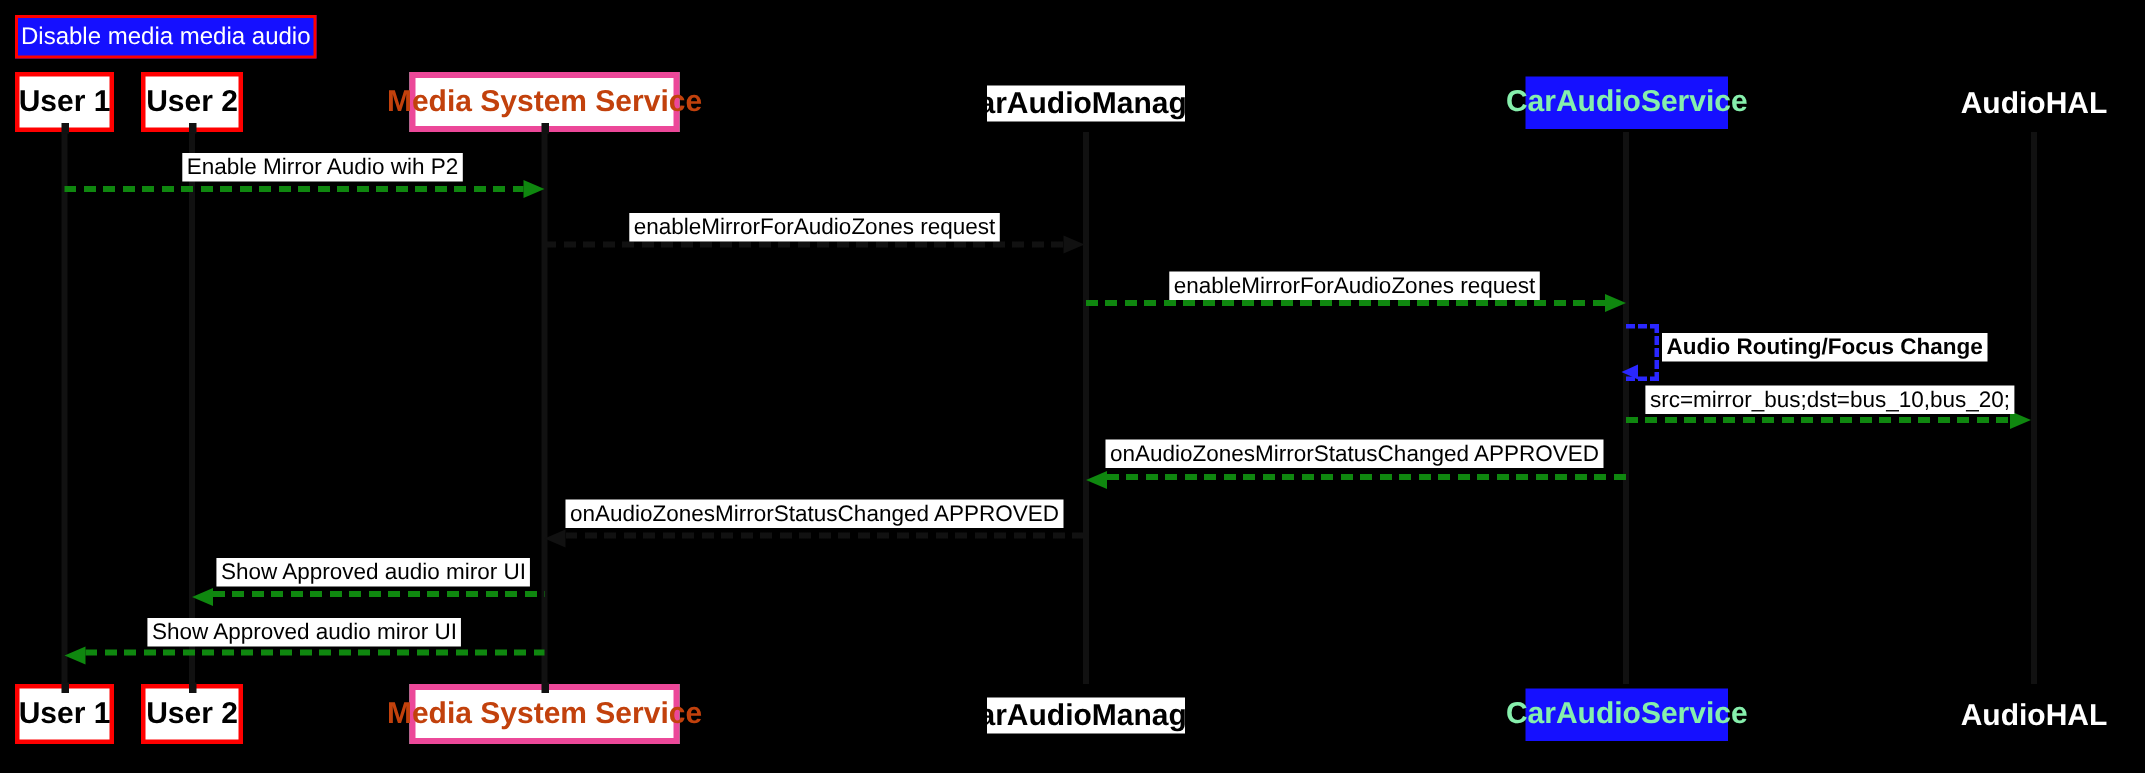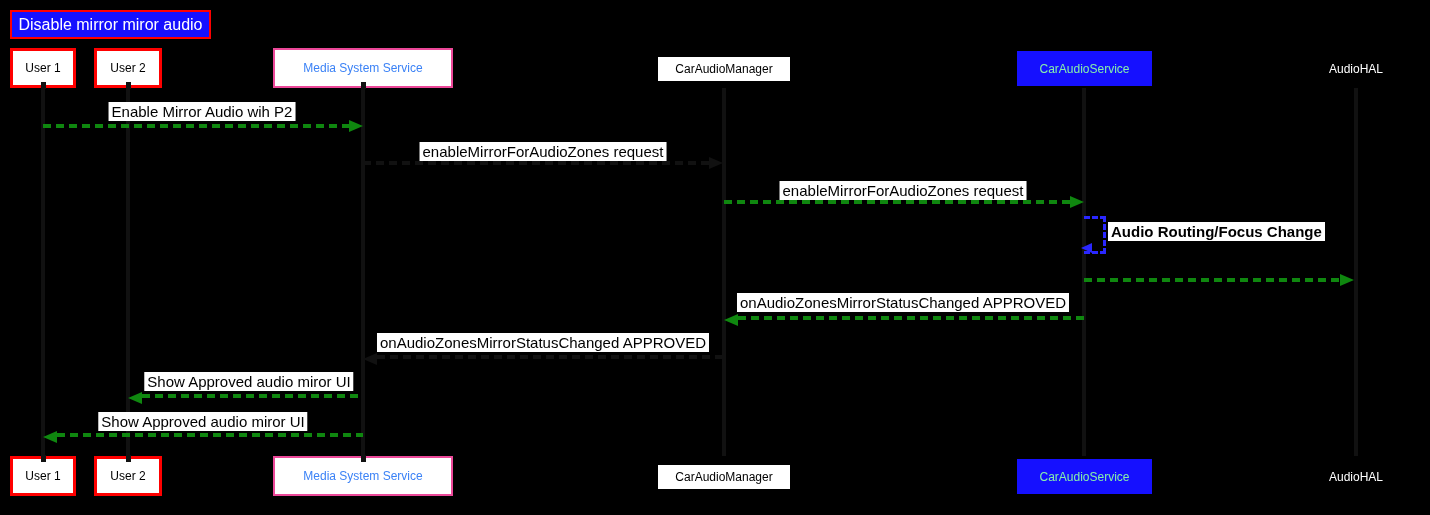--- a/index.html
+++ b/index.html
@@ -3,24 +3,24 @@
 <meta charset="utf-8">
 <style>
   html,body { margin:0; padding:0; background:#000; }
   #canvas {
     position:relative; width:1430px; height:515px; background:#000000;
     font-family:"Liberation Sans", sans-serif; overflow:hidden;
   }
   .lifeline { position:absolute; width:4px; background:#111111; z-index:1; }
   .actor {
     position:absolute; display:flex; align-items:center; justify-content:center;
-    box-sizing:border-box; font-size:12px; white-space:nowrap; z-index:2;
+    box-sizing:border-box; font-size:20px; white-space:nowrap; z-index:2;font-weight:bold;
   }
   .red-box   { background:#ffffff; border:3px solid #ff0000; color:#000000; }
-  .green-box { background:#ffffff; border:2px solid #ec4899; color:#3b82f6; }
+  .green-box { background:#ffffff; border:4px solid #ec4899; color:#c2410c; }
   .blue-box  { background:#1510ff; color:#86efac; }
   .white-strip { background:#ffffff; color:#000000; }
   .plain-actor { background:transparent; color:#ffffff; }
   .title-box {
     position:absolute; left:10px; top:10px; width:201px; height:29px;
     background:#1510ff; border:2px solid #ff0000; color:#ffffff;
     display:flex; align-items:center; justify-content:center;
     font-size:16px; box-sizing:border-box; z-index:2;
   }
   .tick { position:absolute; width:5px; height:7px; background:#111111; z-index:3; }
@@ -53,52 +53,53 @@
 
 <div id="canvas">
 
   <div class="lifeline" style="left:41px;  top:88px; height:368px;"></div>
   <div class="lifeline" style="left:126px; top:88px; height:368px;"></div>
   <div class="lifeline" style="left:361px; top:88px; height:368px;"></div>
   <div class="lifeline" style="left:722px; top:88px; height:368px;"></div>
   <div class="lifeline" style="left:1082px;top:88px; height:368px;"></div>
   <div class="lifeline" style="left:1354px;top:88px; height:368px;"></div>
 
-  <div class="title-box">Disable mirror miror audio</div>
+  <div class="title-box">Disable media media audio</div>
 
   <div class="actor red-box" style="left:10px;  top:48px; width:66px;  height:40px;">User 1</div>
   <div class="actor red-box" style="left:94px;  top:48px; width:68px;  height:40px;">User 2</div>
   <div class="actor green-box" style="left:273px; top:48px; width:180px; height:40px;">Media System Service</div>
   <div class="actor white-strip" style="left:658px; top:57px; width:132px; height:24px;">CarAudioManager</div>
   <div class="actor blue-box" style="left:1017px;top:51px; width:135px; height:35px;">CarAudioService</div>
   <div class="actor plain-actor" style="left:1320px;top:58px; width:72px; height:22px;">AudioHAL</div>
 
   <div class="tick" style="left:41px;  top:82px;"></div>
   <div class="tick" style="left:126px; top:82px;"></div>
   <div class="tick" style="left:361px; top:82px;"></div>
   <div class="tick" style="left:41px;  top:455px;"></div>
   <div class="tick" style="left:126px; top:455px;"></div>
   <div class="tick" style="left:361px; top:455px;"></div>
 
-  <div class="msg-label" style="left:202px; top:102px;">Enable Mirror Audio wih P2</div>
+  <div class="msg-label" style="left:215px; top:102px;">Enable Mirror Audio wih P2</div>
   <div class="arrow green" style="left:43px; top:124px; width:306px;"></div>
   <div class="head right" style="left:349px; top:120px;"></div>
 
   <div class="msg-label" style="left:543px; top:142px;">enableMirrorForAudioZones request</div>
   <div class="arrow black" style="left:363px; top:161px; width:346px;"></div>
   <div class="head right black" style="left:709px; top:157px;"></div>
 
   <div class="msg-label" style="left:903px; top:181px;">enableMirrorForAudioZones request</div>
   <div class="arrow green" style="left:724px; top:200px; width:346px;"></div>
   <div class="head right" style="left:1070px; top:196px;"></div>
 
   <div class="self-loop"></div>
   <div class="head loop-left"></div>
   <div class="msg-label left-anchored" style="left:1108px; top:222px;font-weight:bold;">Audio Routing/Focus Change</div>
 
+  <div class="msg-label" style="left:1220px; top:257px;">src=mirror_bus;dst=bus_10,bus_20;</div>
   <div class="arrow green" style="left:1084px; top:278px; width:256px;"></div>
   <div class="head right" style="left:1340px; top:274px;"></div>
 
   <div class="msg-label" style="left:903px; top:293px;">onAudioZonesMirrorStatusChanged APPROVED</div>
   <div class="head left" style="left:724px; top:314px;"></div>
   <div class="arrow green" style="left:738px; top:316px; width:346px;"></div>
 
   <div class="msg-label" style="left:543px; top:333px;">onAudioZonesMirrorStatusChanged APPROVED</div>
   <div class="head left black" style="left:363px; top:353px;"></div>
   <div class="arrow black" style="left:377px; top:355px; width:347px;"></div>

